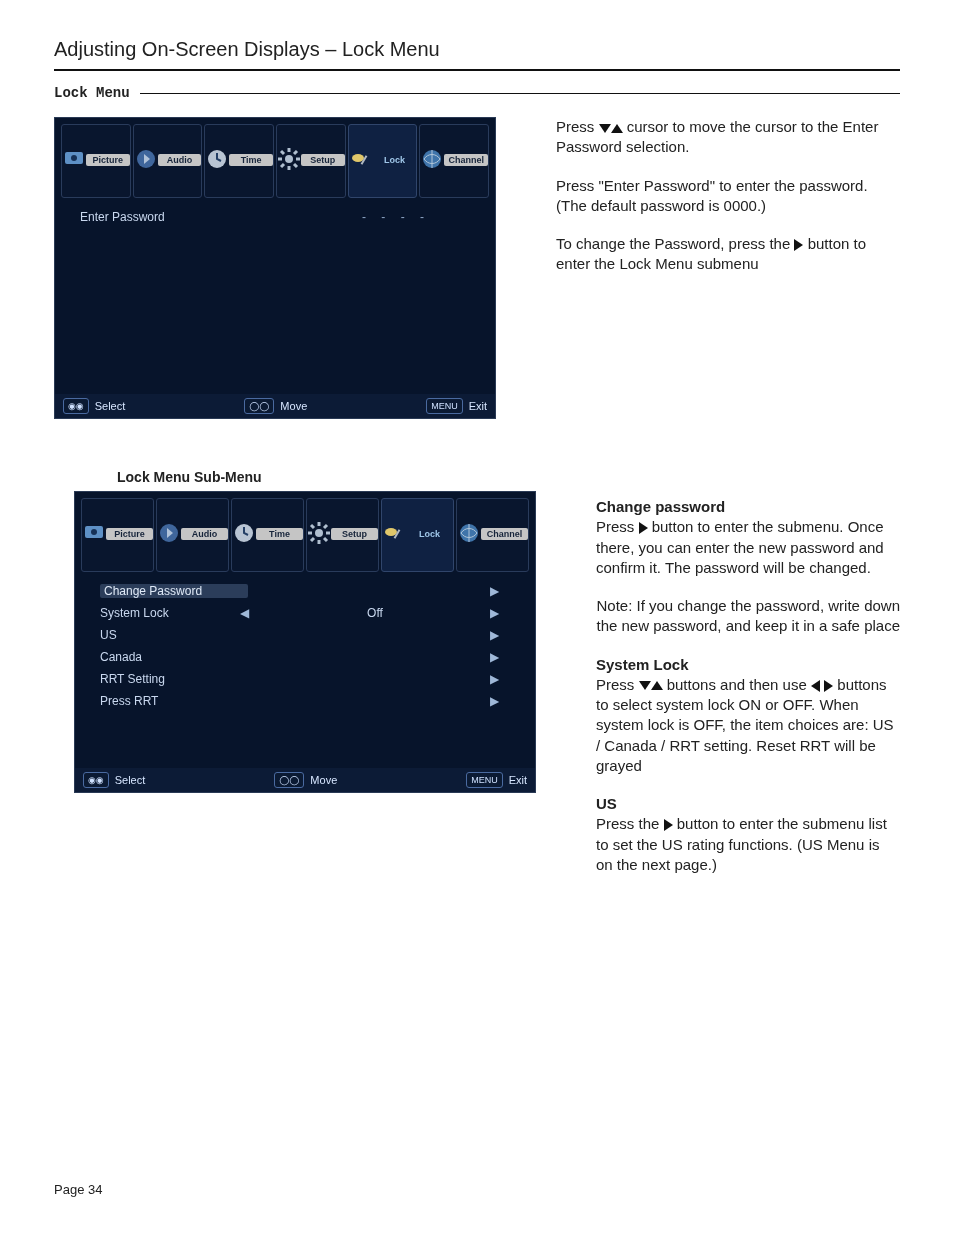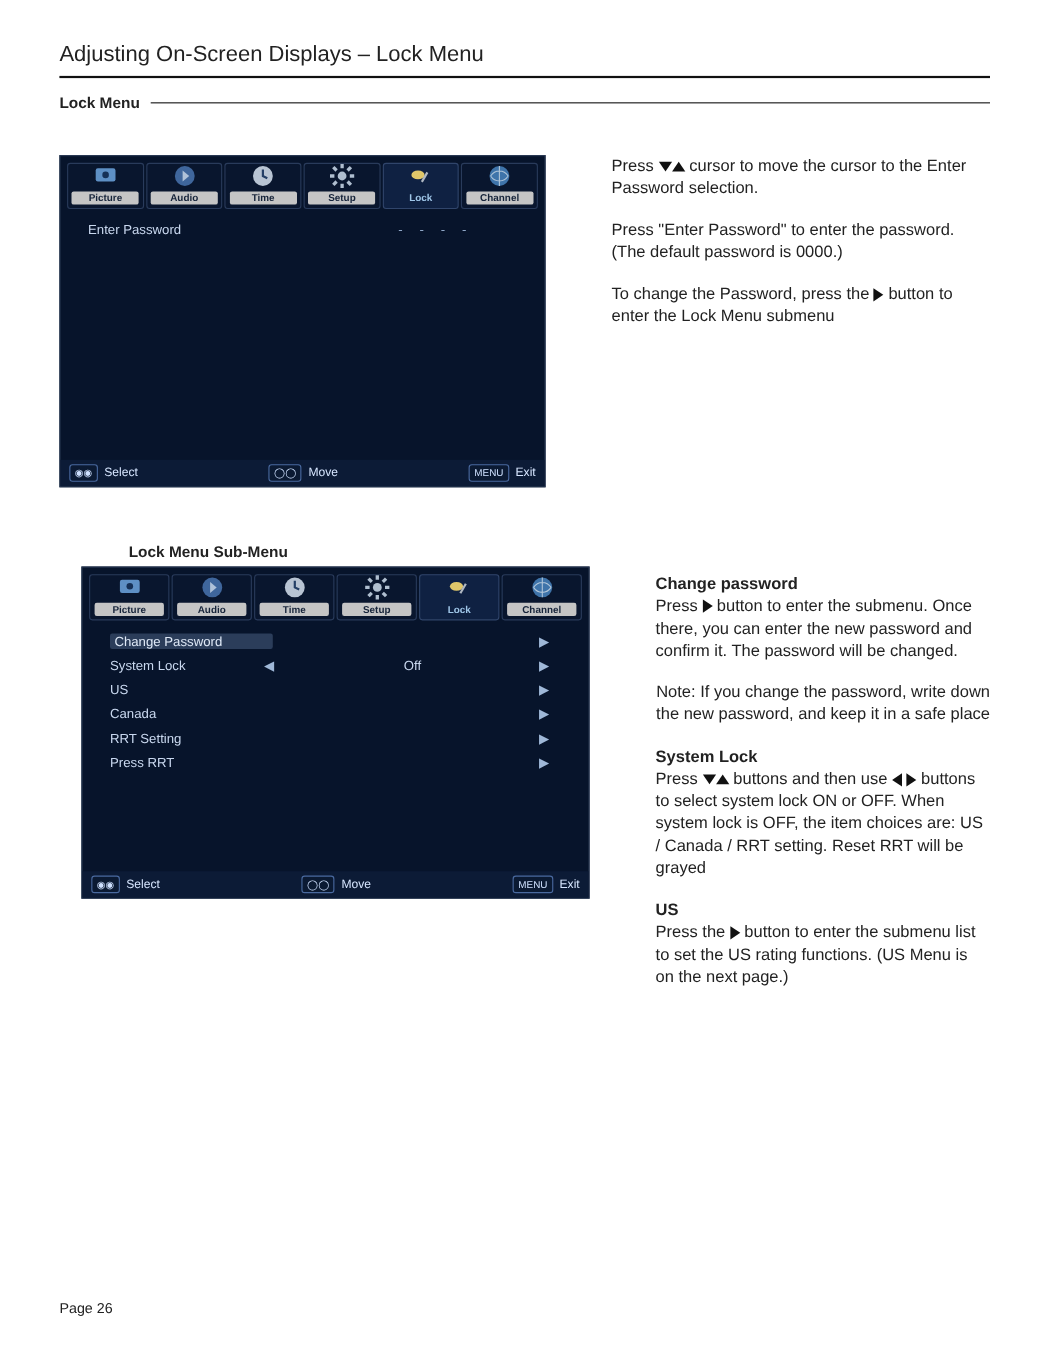--- a/index.html
+++ b/index.html
@@ -1,35 +1,35 @@
 <!DOCTYPE html>
 <html><head>
 <meta charset="utf-8">
 <style>
   html,body{margin:0;padding:0;background:#fff;font-family:"Myriad Pro","Segoe UI",Arial,sans-serif;color:#222;}
   .page{width:954px;min-height:1235px;margin:0 auto;position:relative;padding:38px 54px 30px 54px;box-sizing:border-box;}
   .page-title{font-size:20px;font-weight:400;color:#222;margin:0 0 8px 0;}
   .rule{height:2px;background:#111;margin:0 0 14px 0;}
-  .subhead{font-weight:700;font-size:14px;display:flex;align-items:center;gap:10px;margin-bottom:40px;}
+  .subhead{font-weight:700;font-size:14px;display:flex;align-items:center;gap:10px;margin-bottom:16px;font-family:Liberation Mono, monospace;}
   .subhead .line{flex:1;height:1px;background:#111;}
   .row{display:flex;gap:60px;}
   .col-right{flex:1;font-size:15px;line-height:1.35;color:#222;}
   .col-right p{margin:0 0 18px 0;}
   .col-right .note{text-align:right;}
   .col-right strong{font-weight:700;}
   .block2{margin-top:50px;}
   .caption{font-weight:700;font-size:14px;margin:0 0 6px 50px;padding-left:13px;}
   .page-num{position:absolute;bottom:38px;left:54px;font-size:13px;color:#222;}
 
   
   .tv{width:440px;background:#07142b;border:1px solid #2a3a55;position:relative;font-family:Arial,sans-serif;}
   .tv.tv1{height:300px;}
   .tv.tv2{height:300px;margin-left:20px;width:460px;}
   .tabs{display:flex;gap:2px;padding:6px 6px 0 6px;}
-  .tab{flex:1;background:#0b1a36;border:1px solid #30456b;border-radius:3px;display:flex;flex-direction:column;align-items:center;justify-content:flex-end;height:42px;padding-bottom:3px;box-sizing:border-box;color:#cfe1ff;font-size:10px;}
+  .tab{flex:1;background:#0b1a36;border:1px solid #30456b;border-radius:3px;display:flex;flex-direction:row;align-items:center;justify-content:flex-end;height:74px;padding-bottom:3px;box-sizing:border-box;color:#cfe1ff;font-size:10px;}
   .tab.selected{background:#0f2142;}
   .tab .ic{width:28px;height:28px;border-radius:4px;display:flex;align-items:center;justify-content:center;margin-bottom:2px;}
   .tab .ic svg{width:24px;height:24px;}
   .tab-label{background:#e8e8e8;color:#1a2a44;font-weight:700;font-size:9px;padding:1px 0;width:90%;text-align:center;border-radius:2px;}
   .tab.dim{filter:brightness(0.85);}
   .tab.lock .tab-label{background:transparent;color:#9fc6e8;}
   .body{padding:8px 25px;color:#c9d8ef;font-size:12px;}
   .body .item{display:flex;align-items:center;height:22px;}
   .body .item .lbl{flex:0 0 140px;}
   .body .item .val{flex:1;text-align:center;}
@@ -299,14 +299,14 @@
           <span>Press </span><span class="tri down"></span><span class="tri up"></span><span> buttons and then use </span><span class="tri left"></span> <span class="tri right"></span><span> buttons to select system lock ON or OFF. When system lock is OFF, the item choices are:  US / Canada / RRT setting.  Reset RRT will be grayed</span>
         </p>
         <p>
           <strong>US</strong><br>
           <span>Press the </span><span class="tri right"></span><span> button to enter the submenu list to set the US rating functions. (US Menu is on the next page.)</span>
         </p>
       </div>
     </div>
   </div>
 
-  <div class="page-num">Page 26</div>
+  <div class="page-num">Page 34</div>
 </div>
 
 </body></html>

